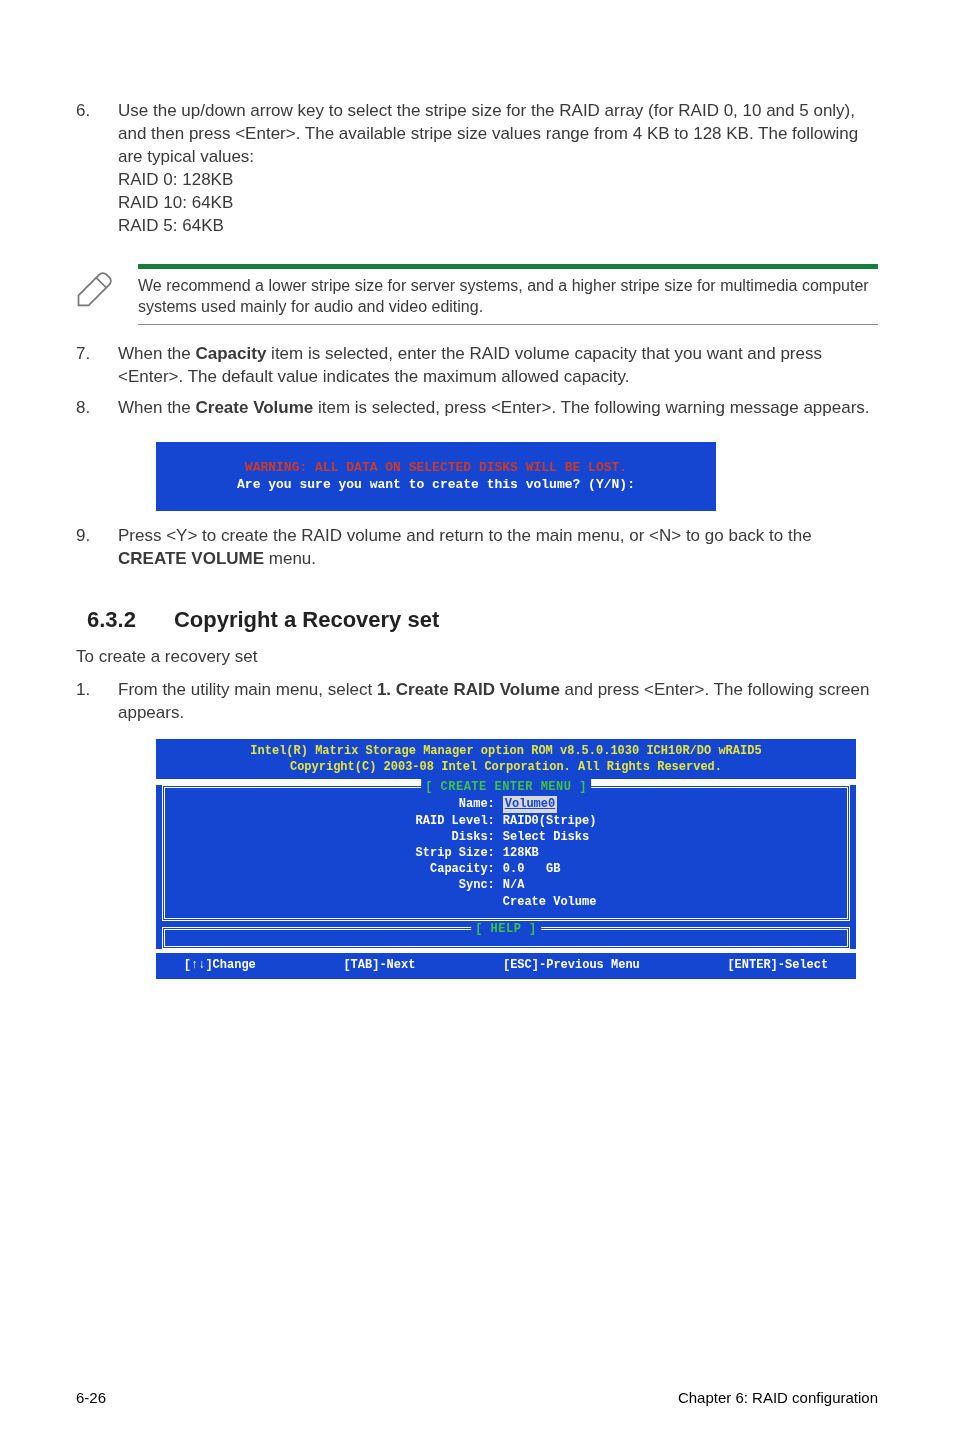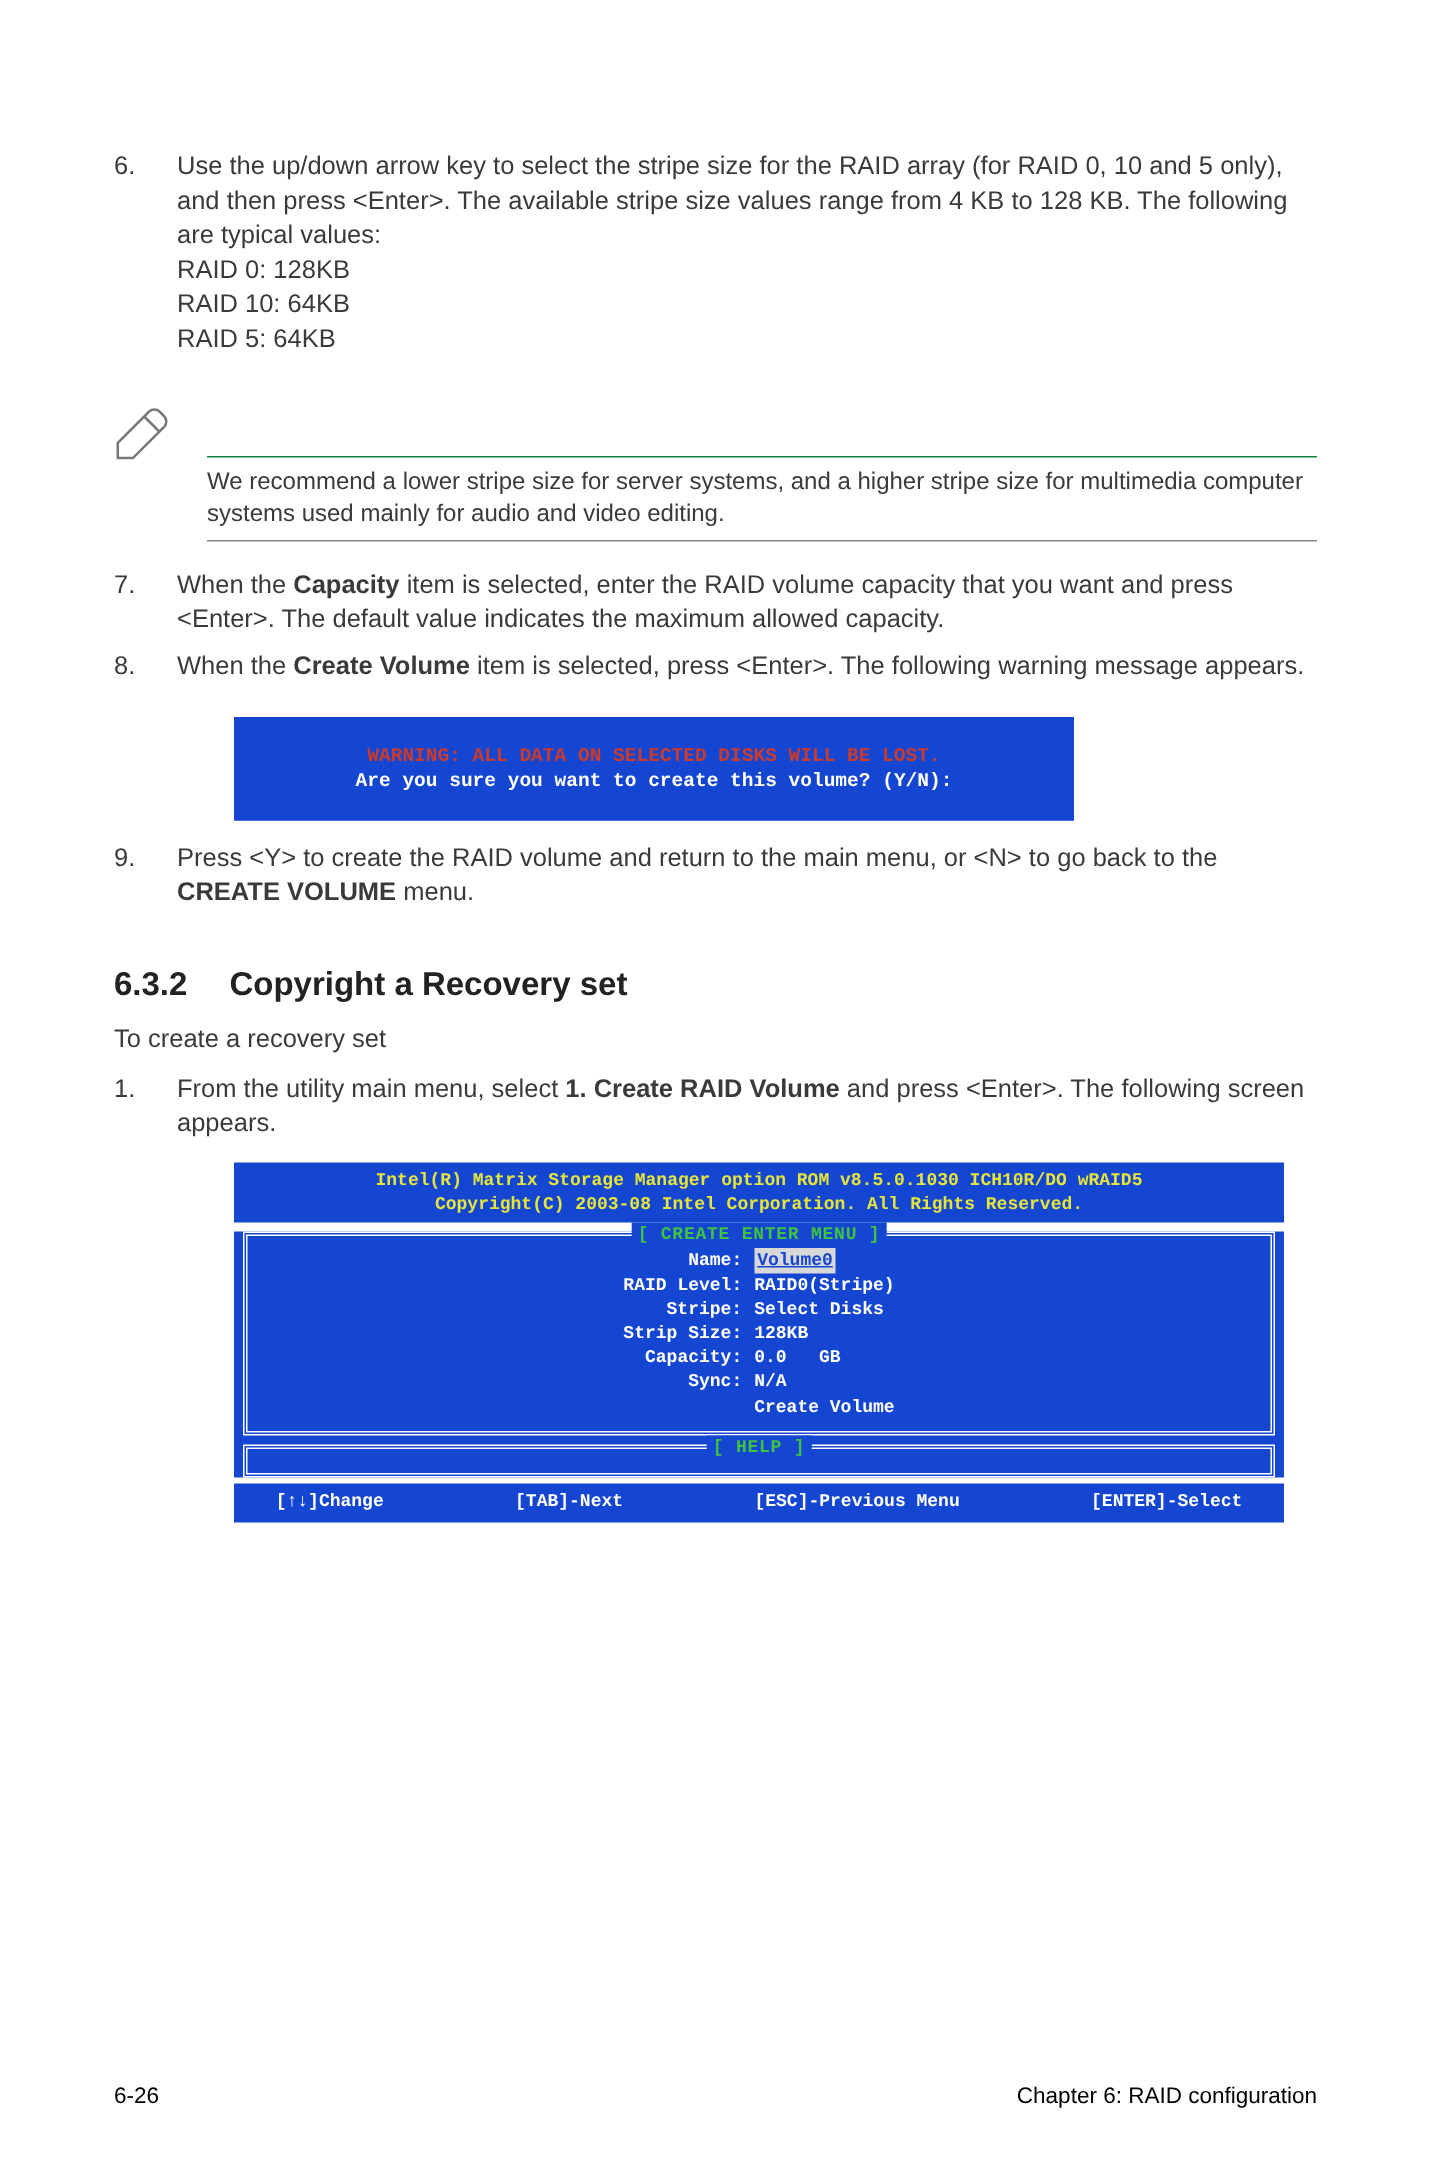--- a/index.html
+++ b/index.html
@@ -40,25 +40,24 @@
     width: 62px;
     flex-shrink: 0;
     padding-top: 6px;
   }
   .note-icon svg {
     width: 42px;
     height: 38px;
   }
   .note-text {
     flex: 1;
-    border-top: 1px solid #15803d;
+    border-top: 5px solid #15803d;
     border-bottom: 1px solid #888;
     padding: 6px 0;
     font-size: 16px;
-    margin-top: 40px;
   }
   .term-box {
     margin: 14px 0 14px 80px;
     width: 560px;
     box-sizing: border-box;
     border: 5px double #1446d2;
     background: #1446d2;
     color: #fff;
     font-family: "Courier New", monospace;
     font-size: 13px;
@@ -66,23 +65,23 @@
     padding: 12px 16px;
     text-align: center;
   }
   .term-box .warn {
     color: #cc3a2a;
   }
   .h2 {
     font-size: 22px;
     font-weight: bold;
     color: #222;
-    margin: 26px 0 12px 0;
-    display: flex;
-    gap: 28px;
+    margin: 26px 0 12px 11px;
+    display: flex;
+    gap: 38px;
   }
   .bios-outer {
     margin: 6px 0 16px 80px;
     width: 700px;
     font-family: "Courier New", monospace;
     font-size: 12px;
     color: #fff;
     font-weight: bold;
   }
   .bios-header {
@@ -236,21 +235,21 @@
       <div>Copyright(C) 2003-08 Intel Corporation.  All Rights Reserved.</div>
     </div>
     <div class="bios-body">
 
       <div class="dbl-frame">
         <div class="frame-title">[ CREATE ENTER MENU ]</div>
         <div class="cv-grid">
           <div class="cv-labels">
             <div>Name:</div>
             <div>RAID Level:</div>
-            <div>Stripe:</div>
+            <div>Disks:</div>
             <div>Strip Size:</div>
             <div>Capacity:</div>
             <div>Sync:</div>
             <div>&nbsp;</div>
           </div>
           <div class="cv-values">
             <div><span class="sel">Volume0</span></div>
             <div>RAID0(Stripe)</div>
             <div>Select Disks</div>
             <div>128KB</div>

